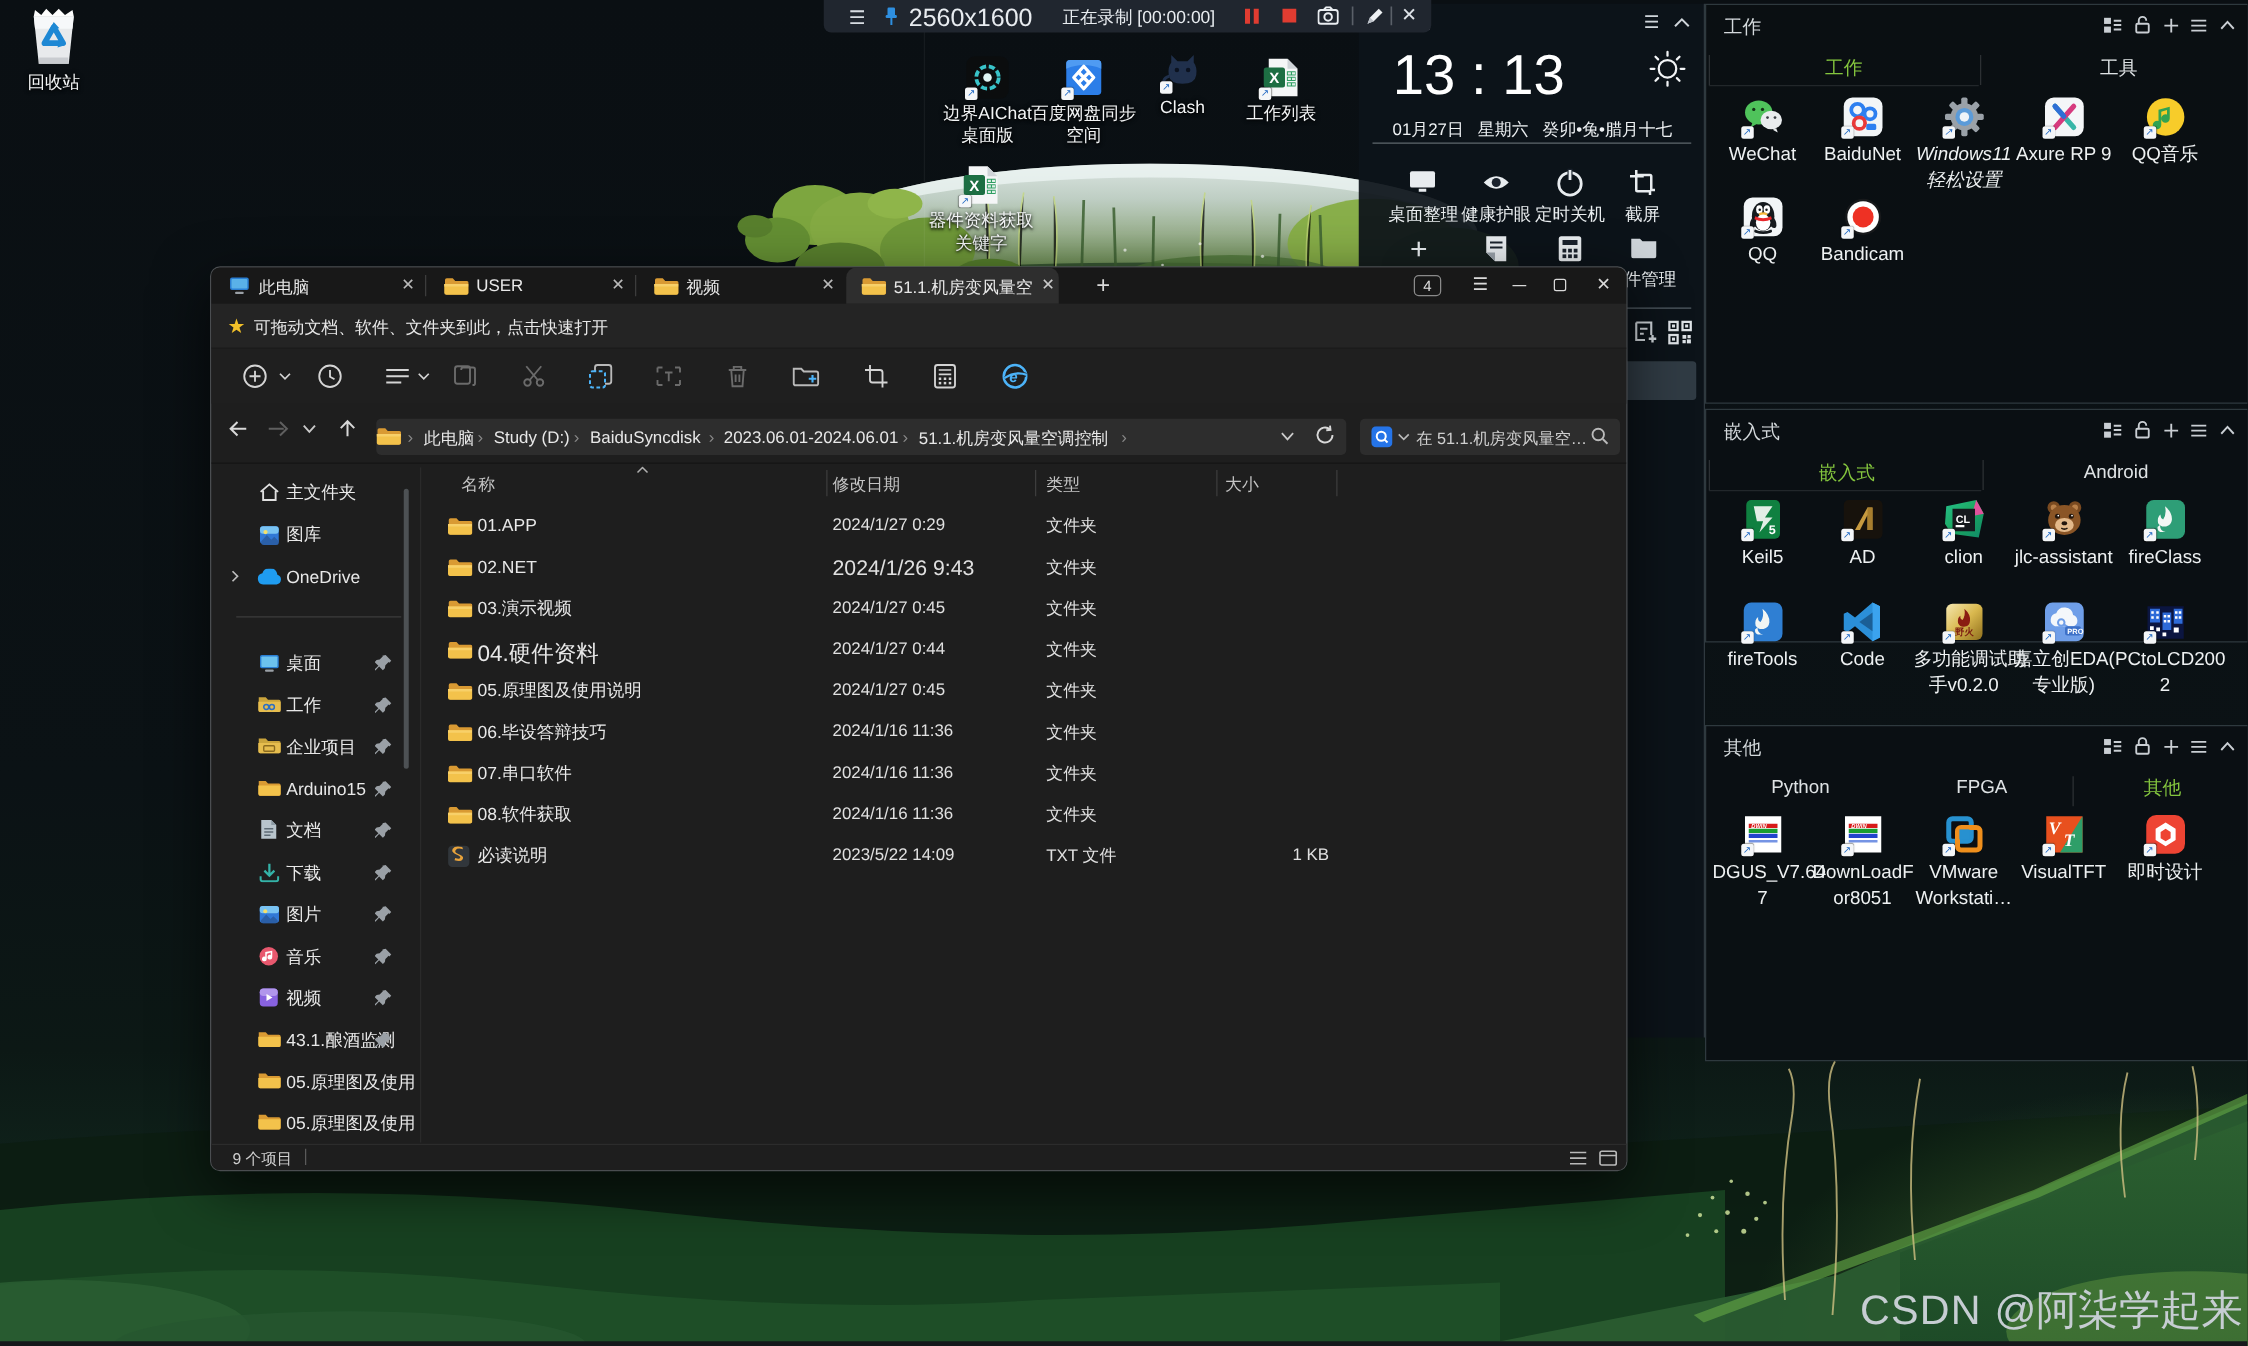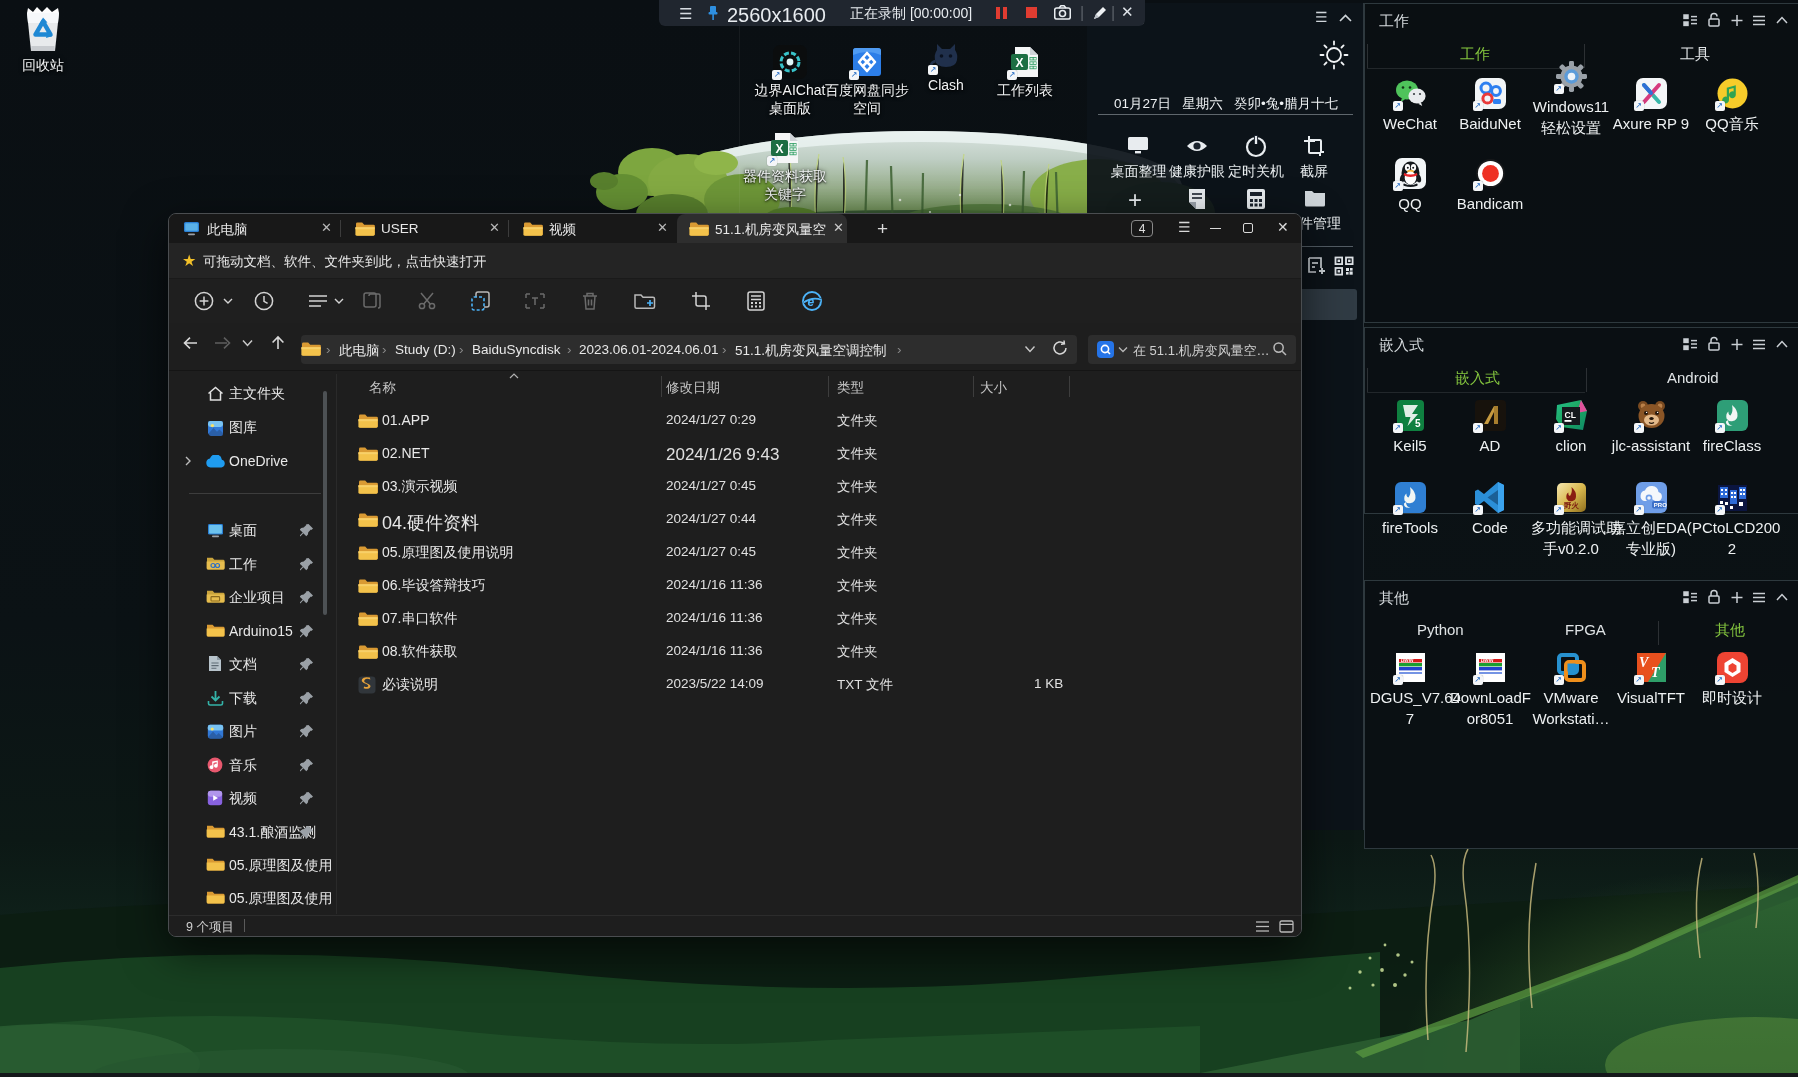--- a/index.html
+++ b/index.html
@@ -264,20 +264,21 @@
   <div class="lb">器件资料获取<br>关键字</div>
 </div>
 <div id="widget">
 
   <span class="abs" style="left:228px;top:6px;font-size:14px;color:#cfd5da;">☰</span>
   <svg class="abs" style="left:252px;top:11px" width="13" height="8" viewBox="0 0 13 8">
     <path d="M1,7 L6.5,1.5 L12,7" stroke="#cfd5da" stroke-width="1.6" fill="none"></path>
   </svg>
   <span class="abs" style="left:20px;top:6px;font-size:13px;color:#e6eaee;">工作台</span>
 
+  <div class="abs" style="left:0;top:31px;width:192px;text-align:center;font-size:45px;color:#ffffff;">13 : 13</div>
   <svg class="abs" style="left:232px;top:37px" width="30" height="30" viewBox="0 0 30 30">
     <circle cx="15" cy="15" r="7" fill="none" stroke="#f2f4f6" stroke-width="1.8"></circle>
     <g stroke="#f2f4f6" stroke-width="1.8" stroke-linecap="round">
       <line x1="15" y1="1.5" x2="15" y2="4.5"></line>
           <line x1="15" y1="25.5" x2="15" y2="28.5"></line>
       <line x1="1.5" y1="15" x2="4.5" y2="15"></line>
           <line x1="25.5" y1="15" x2="28.5" y2="15"></line>
       <line x1="5.4" y1="5.4" x2="7.5" y2="7.5"></line>
           <line x1="22.5" y1="22.5" x2="24.6" y2="24.6"></line>
       <line x1="5.4" y1="24.6" x2="7.5" y2="22.5"></line>
@@ -402,21 +403,21 @@
   <div class="fcell" style="left:85px;top:73px;">
     <div class="ic"><svg width="33" height="33" viewBox="0 0 33 33">
       <rect x="1" y="1" width="31" height="31" rx="7" fill="#f2f5f7"></rect>
       <circle cx="12" cy="11" r="5" fill="none" stroke="#2d7ff0" stroke-width="3"></circle>
       <circle cx="22" cy="14" r="4.4" fill="none" stroke="#2d7ff0" stroke-width="3"></circle>
       <circle cx="13.5" cy="21.5" r="4.6" fill="none" stroke="#e93a3a" stroke-width="3"></circle>
       <rect x="19" y="22" width="8" height="5" rx="1.5" fill="#2d7ff0"></rect>
     </svg><span class="sc"></span></div>
     <div class="lb">BaiduNet</div>
   </div>
-  <div class="fcell" style="left:166px;top:56px;">
+  <div class="fcell" style="left:166px;top:73px;font-style:italic;">
     <div class="ic"><svg width="33" height="33" viewBox="0 0 33 33">
       <g fill="#9aa1a8">
         <circle cx="16.5" cy="16.5" r="11"></circle>
         <rect x="14" y="1" width="5" height="6" rx="1.4"></rect>
               <rect x="14" y="26" width="5" height="6" rx="1.4"></rect>
         <rect x="1" y="14" width="6" height="5" rx="1.4"></rect>
               <rect x="26" y="14" width="6" height="5" rx="1.4"></rect>
         <rect x="14" y="1" width="5" height="6" rx="1.4" transform="rotate(45 16.5 16.5)"></rect>
         <rect x="14" y="26" width="5" height="6" rx="1.4" transform="rotate(45 16.5 16.5)"></rect>
         <rect x="1" y="14" width="6" height="5" rx="1.4" transform="rotate(45 16.5 16.5)"></rect>
@@ -1064,13 +1065,14 @@
           <line x1="1" y1="6.5" x2="14" y2="6.5"></line>
           <line x1="1" y1="11" x2="14" y2="11"></line>
     </g>
   </svg>
   <svg class="abs" style="left:1110px;top:706px" width="15" height="13" viewBox="0 0 15 13">
     <rect x="1" y="1" width="13" height="11" rx="1.5" fill="none" stroke="#b9b9b9" stroke-width="1.3"></rect>
     <line x1="1" y1="4.4" x2="14" y2="4.4" stroke="#b9b9b9" stroke-width="1.1"></line>
   </svg>
 </div>
 
+<div class="abs" style="left:1488px;top:1026px;font-size:33px;color:#c6cdd2;letter-spacing:1px;white-space:nowrap;">CSDN <span style="letter-spacing:0">@阿柒学起来</span></div>
 </div>
 
 </body></html>

